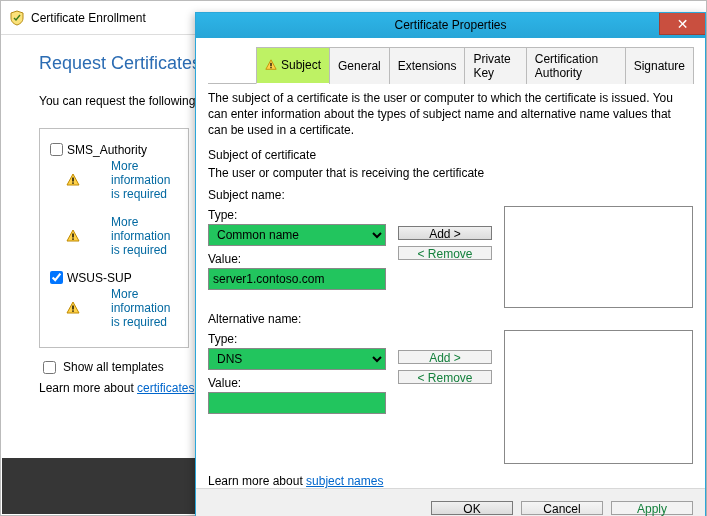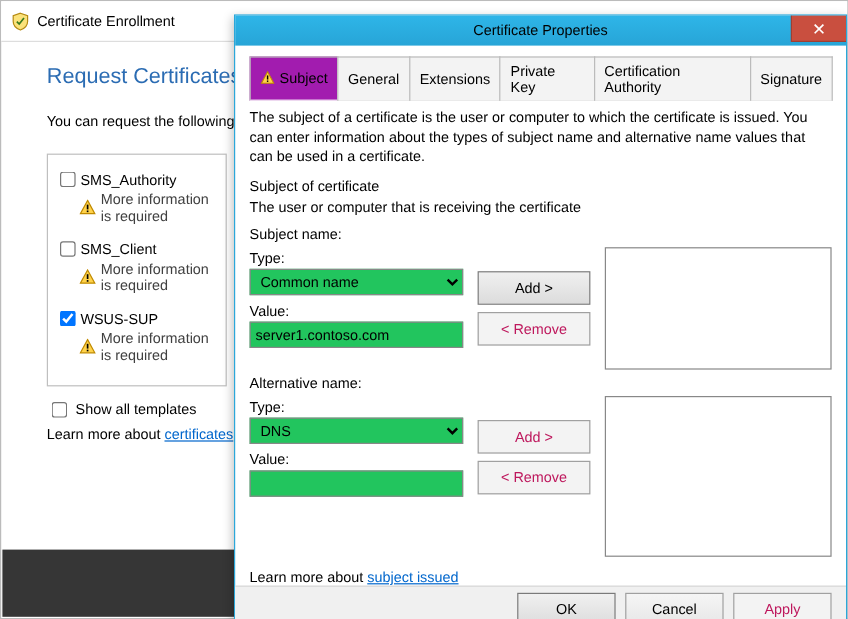--- a/index.html
+++ b/index.html
@@ -11,53 +11,53 @@
   .enroll-titlebar .icon-shield { width: 16px; height: 16px; }
   .enroll-titlebar .title { font-size: 12px; color: #000; }
   .enroll-body { padding: 18px 0 0 38px; }
   .enroll-heading { color: #2b6cb3; font-size: 18px; margin-bottom: 20px; }
   .enroll-text { font-size: 12px; color: #000; margin-bottom: 18px; line-height: 1.3; }
   .templates-box { border: 1px solid #bfbfbf; padding: 10px 10px 14px 10px; width: 150px; }
   .tpl-item { margin: 4px 0 14px 0; }
   .tpl-chk { display: flex; align-items: center; gap: 4px; font-size: 12px; color: #000; }
   .tpl-chk input { width: 13px; height: 13px; margin:0; }
   .tpl-more { display: flex; align-items: center; gap: 4px; margin-left: 16px; margin-top: 2px; font-size: 12px; }
-  .tpl-more a { color: #404040; text-decoration: none; }
+  .tpl-more a { color: #0369a1; text-decoration: none; margin-left: 27px; }
   .warn-tri { display:inline-block; }
   .show-all { display: flex; align-items: center; gap: 4px; font-size: 12px; margin-top: 10px; }
   .learn-line { font-size: 12px; margin-top: 4px; color:#000; }
   .learn-line a { color: #0066cc; text-decoration: underline; }
   .enroll-footer { position:absolute; left:1px; right:1px; bottom:1px; height:56px; background:#363636; }
 
   
   .dialog { position: absolute; left: 195px; top: 12px; width: 511px; height: 515px; border: 1px solid #2ba7d9; background: #fff; box-shadow: -2px 2px 8px rgba(0,0,0,0.25); display:flex; flex-direction:column; }
   .dlg-titlebar { height: 30px; background: linear-gradient(#2eb5e8,#27a5d7); display: flex; align-items: center; justify-content: center; position: relative; }
   .dlg-titlebar .title { color: #000; font-size: 12px; }
   .close-btn { position: absolute; right: 0; top: 0; width: 46px; height: 22px; background: #c94f3f; color: #fff; display: flex; align-items: center; justify-content: center; font-size: 14px; border-left:1px solid rgba(0,0,0,0.2); border-bottom:1px solid rgba(0,0,0,0.2);}
   
   .dlg-content { flex:1; padding: 8px 12px 0 12px; font-size: 12px; color:#000; display:flex; flex-direction:column; }
   
   .tabs { display: flex; border-bottom: 1px solid #bbb; }
   .tab { padding: 4px 8px; font-size: 12px; border: 1px solid #bbb; border-bottom: none; background: #f3f3f3; margin-right: -1px; position: relative; top: 1px; cursor:default; display:flex; align-items:center; gap:4px; }
-  .tab.active { background: #a21caf; border-bottom: 1px solid #fff; }
+  .tab.active { background: #bef264; border-bottom: 1px solid #fff; margin-left: 48px; }
   
   .tab-body { padding-top: 6px; flex:1; }
   .desc { line-height: 1.35; margin-bottom: 10px; }
   .section-h { margin: 4px 0; }
   
   .group { display: flex; gap: 12px; margin-top: 2px; margin-bottom:4px; }
   .inputs-col { width: 178px; }
   .btns-col { width: 94px; display:flex; flex-direction:column; gap:6px; padding-top:20px;}
   .list-col { flex:1; }
   .lbl { margin: 2px 0; }
   .sel, .txt { width: 100%; height: 22px; border: 1px solid #888; font-size: 12px; padding: 0 4px; background:#22c55e; }
   .sel { appearance: menulist; }
-  .btn { height: 28px; border: 1px solid #a0a0a0; background: linear-gradient(#f5f5f5,#e7e7e7); font-size: 12px; cursor:default; padding:0; }
+  .btn { height: 14px; border: 1px solid #a0a0a0; background: linear-gradient(#f5f5f5,#e7e7e7); font-size: 12px; cursor:default; padding:0; }
   .btn.highlight { border-color:#7a7a7a; background: linear-gradient(#f0f0f0,#dcdcdc); }
-  .btn:disabled, .btn.disabled { color: #be185d; background:#f3f3f3; }
+  .btn:disabled, .btn.disabled { color: #15803d; background:#f3f3f3; }
   .listbox { width: 100%; height: 102px; border: 1px solid #888; background:#fff; }
   .listbox.tall { height: 134px; }
 
   .learn2 { margin-top: auto; padding-top:6px; }
   .learn2 a { color: #0066cc; text-decoration: underline; }
 
   .dlg-footer { height: 46px; background: #f0f0f0; border-top: 1px solid #d8d8d8; display: flex; align-items: center; justify-content: flex-end; gap: 8px; padding: 0 12px; }
   .dlg-footer .btn { width: 82px; }
 
   svg { display:block; }
@@ -90,24 +90,20 @@
               <svg width="14" height="14" viewBox="0 0 14 14">
                 <path d="M7 1 L13 12 H1 Z" fill="#ffd24a" stroke="#c08a00"></path>
                 <rect x="6.3" y="4.5" width="1.4" height="4" fill="#000"></rect>
                 <rect x="6.3" y="9.4" width="1.4" height="1.4" fill="#000"></rect>
               </svg>
             </span>
           <a href="#">More information is required</a>
         </div>
       </div>
       <div class="tpl-item">
-        <label class="tpl-chk">
-          <input type="checkbox" style="">
-          <span>SMS_Client</span>
-        </label>
         <div class="tpl-more">
           <span class="warn-tri">
               <svg width="14" height="14" viewBox="0 0 14 14">
                 <path d="M7 1 L13 12 H1 Z" fill="#ffd24a" stroke="#c08a00"></path>
                 <rect x="6.3" y="4.5" width="1.4" height="4" fill="#000"></rect>
                 <rect x="6.3" y="9.4" width="1.4" height="1.4" fill="#000"></rect>
               </svg>
             </span>
           <a href="#">More information is required</a>
         </div>
@@ -215,21 +211,21 @@
         <div class="btns-col">
           <button class="btn disabled" disabled="">Add &gt;</button>
           <button class="btn disabled" disabled="">&lt; Remove</button>
         </div>
         <div class="list-col">
           <div class="listbox tall"></div>
         </div>
       </div>
 
       <div class="learn2">
-        <span>Learn more about </span><a href="#">subject issued</a>
+        <span>Learn more about </span><a href="#">subject names</a>
       </div>
     </div>
   </div>
 
   <div class="dlg-footer">
     <button class="btn highlight">OK</button>
     <button class="btn">Cancel</button>
     <button class="btn disabled" disabled="">Apply</button>
   </div>
 </div>

